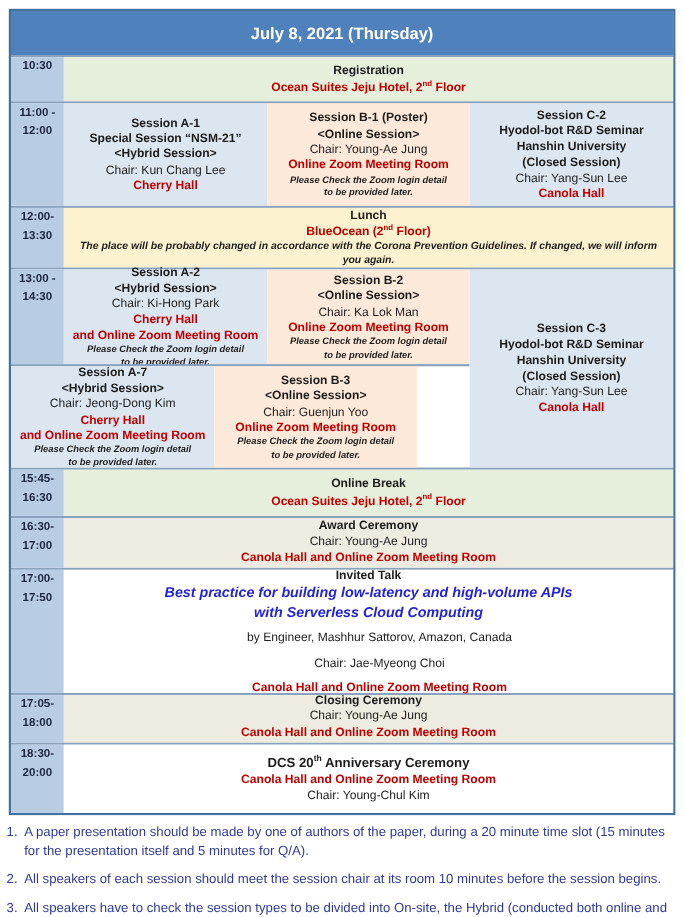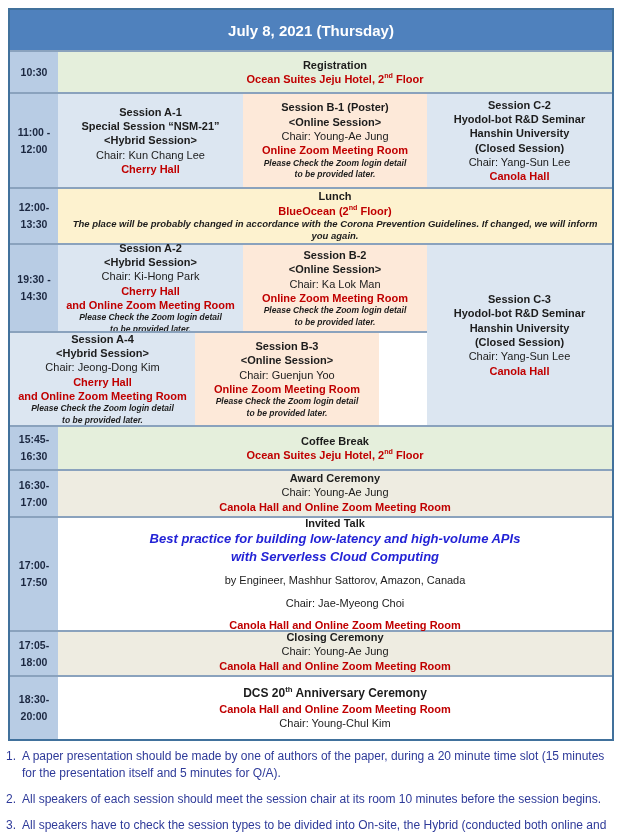--- a/index.html
+++ b/index.html
@@ -29,21 +29,21 @@
     border:2px solid var(--outer);box-sizing:border-box;background:#fff;
   }
   .hdr{
     height:40px;background:var(--header-bg);color:#ffffff;
     display:flex;align-items:center;justify-content:center;
     font-size:15px;font-weight:bold;
   }
   .row{display:flex;border-top:2px solid var(--grid);}
   .time{
     width:48px;flex:0 0 48px;background:var(--time-bg);
-    display:flex;flex-direction:column;align-items:center;justify-content:center;
+    display:flex;flex-direction:column;align-items:center;justify-content:flex-start;
     font-size:10.5px;font-weight:bold;color:var(--time-ink);line-height:1.6;
   }
   .cell{
     display:flex;flex-direction:column;justify-content:center;align-items:center;
     text-align:center;font-size:11px;line-height:1.3;padding:2px 6px;box-sizing:border-box;
   }
   .merged{flex:1;}
   .cA{flex:0 0 185px;width:185px;background:var(--blue-cell);}
   .cB{flex:0 0 184px;width:184px;background:var(--peach-cell);}
   .cC{flex:1;background:var(--blue-cell);}
@@ -125,21 +125,21 @@
       <span class="b">Lunch</span>
       <span class="red"><span>BlueOcean (2</span><sup>nd</sup><span> Floor)</span></span>
       <span class="lunchnote">The place will be probably changed in accordance with the Corona Prevention Guidelines. If changed, we will inform you again.</span>
     </div>
   </div>
 
   <div class="group">
     <div class="stack">
       <div class="row" style="height:86px">
         <div class="time">
-          <span>19:30 -</span>
+          <span>13:00 -</span>
           <span>14:30</span>
         </div>
         <div class="cell cA">
           <span class="b">Session A-2</span>
           <span class="b">&lt;Hybrid Session&gt;</span>
           <span>Chair: Ki-Hong Park</span>
           <span class="red">Cherry Hall</span>
           <span class="red">and Online Zoom Meeting Room</span>
           <span class="sm">Please Check the Zoom login detail</span>
           <span class="sm">to be provided later.</span>
@@ -148,21 +148,21 @@
           <span class="b">Session B-2</span>
           <span class="b">&lt;Online Session&gt;</span>
           <span>Chair: Ka Lok Man</span>
           <span class="red">Online Zoom Meeting Room</span>
           <span class="sm">Please Check the Zoom login detail</span>
           <span class="sm">to be provided later.</span>
         </div>
       </div>
       <div class="row" style="height:92px">
         <div class="cell cA">
-          <span class="b">Session A-4</span>
+          <span class="b">Session A-7</span>
           <span class="b">&lt;Hybrid Session&gt;</span>
           <span>Chair: Jeong-Dong Kim</span>
           <span class="red">Cherry Hall</span>
           <span class="red">and Online Zoom Meeting Room</span>
           <span class="sm">Please Check the Zoom login detail</span>
           <span class="sm">to be provided later.</span>
         </div>
         <div class="cell cB">
           <span class="b">Session B-3</span>
           <span class="b">&lt;Online Session&gt;</span>
@@ -182,21 +182,21 @@
       <span class="red">Canola Hall</span>
     </div>
   </div>
 
   <div class="row" style="height:42px">
     <div class="time">
       <span>15:45-</span>
       <span>16:30</span>
     </div>
     <div class="cell merged green">
-      <span class="b">Coffee Break</span>
+      <span class="b">Online Break</span>
       <span class="red"><span>Ocean Suites Jeju Hotel, 2</span><sup>nd</sup><span> Floor</span></span>
     </div>
   </div>
 
   <div class="row" style="height:45px">
     <div class="time">
       <span>16:30-</span>
       <span>17:00</span>
     </div>
     <div class="cell merged beige">

